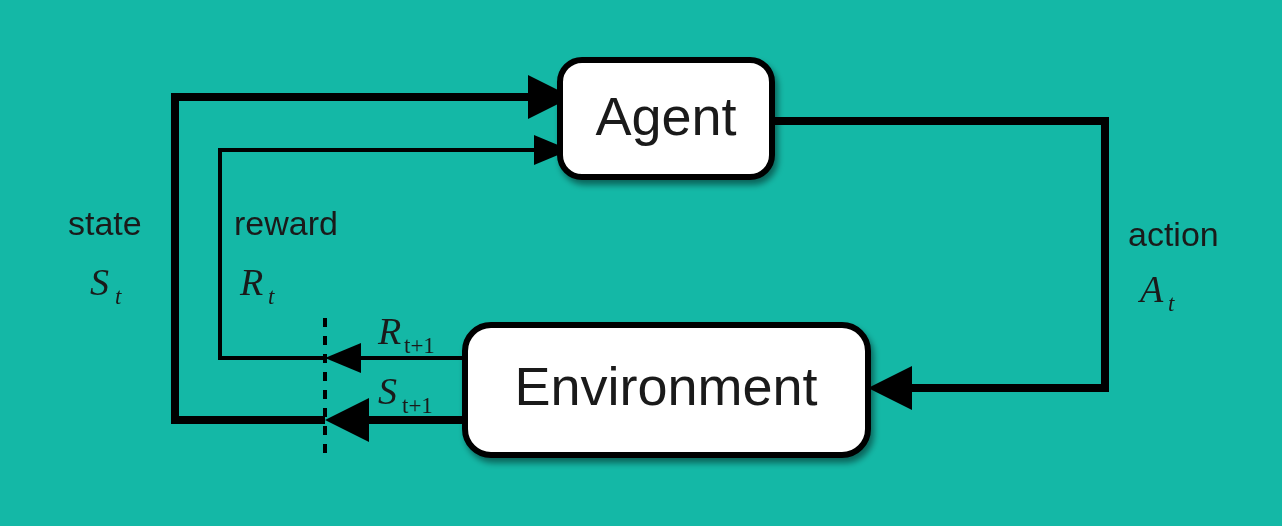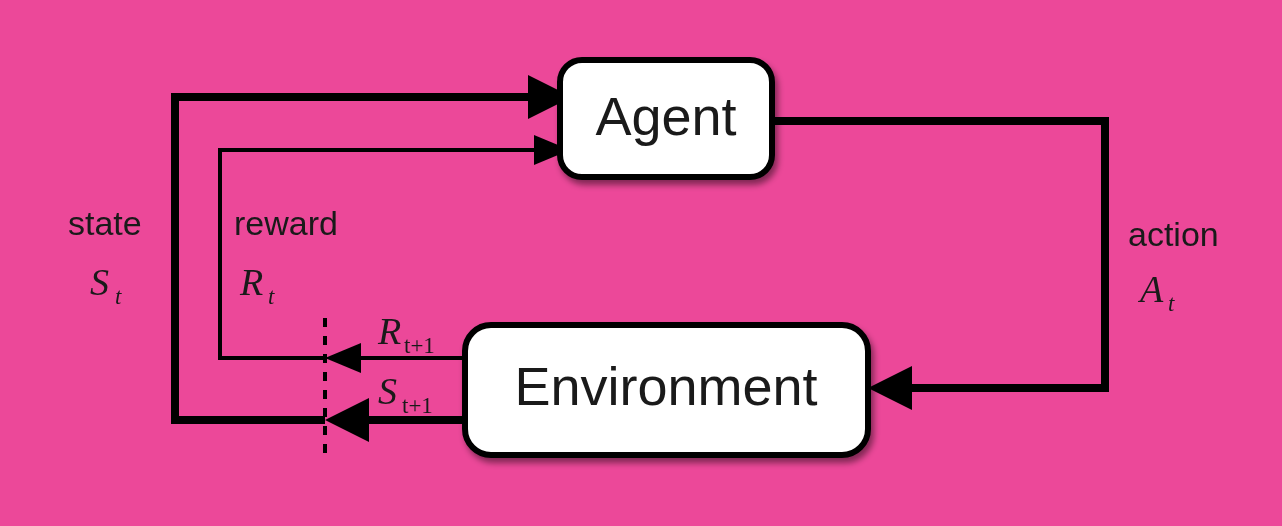--- a/index.html
+++ b/index.html
@@ -7,21 +7,21 @@
     padding: 0;
     background: #ffffff;
   }
   body {
     font-family: "Liberation Sans", sans-serif;
   }
   #diagram-canvas {
     position: relative;
     width: 1282px;
     height: 526px;
-    background: #ec4899;
+    background: #14b8a6;
     overflow: hidden;
   }
   svg.diagram-svg {
     position: absolute;
     top: 0;
     left: 0;
     width: 1282px;
     height: 526px;
   }
   .node-box {

